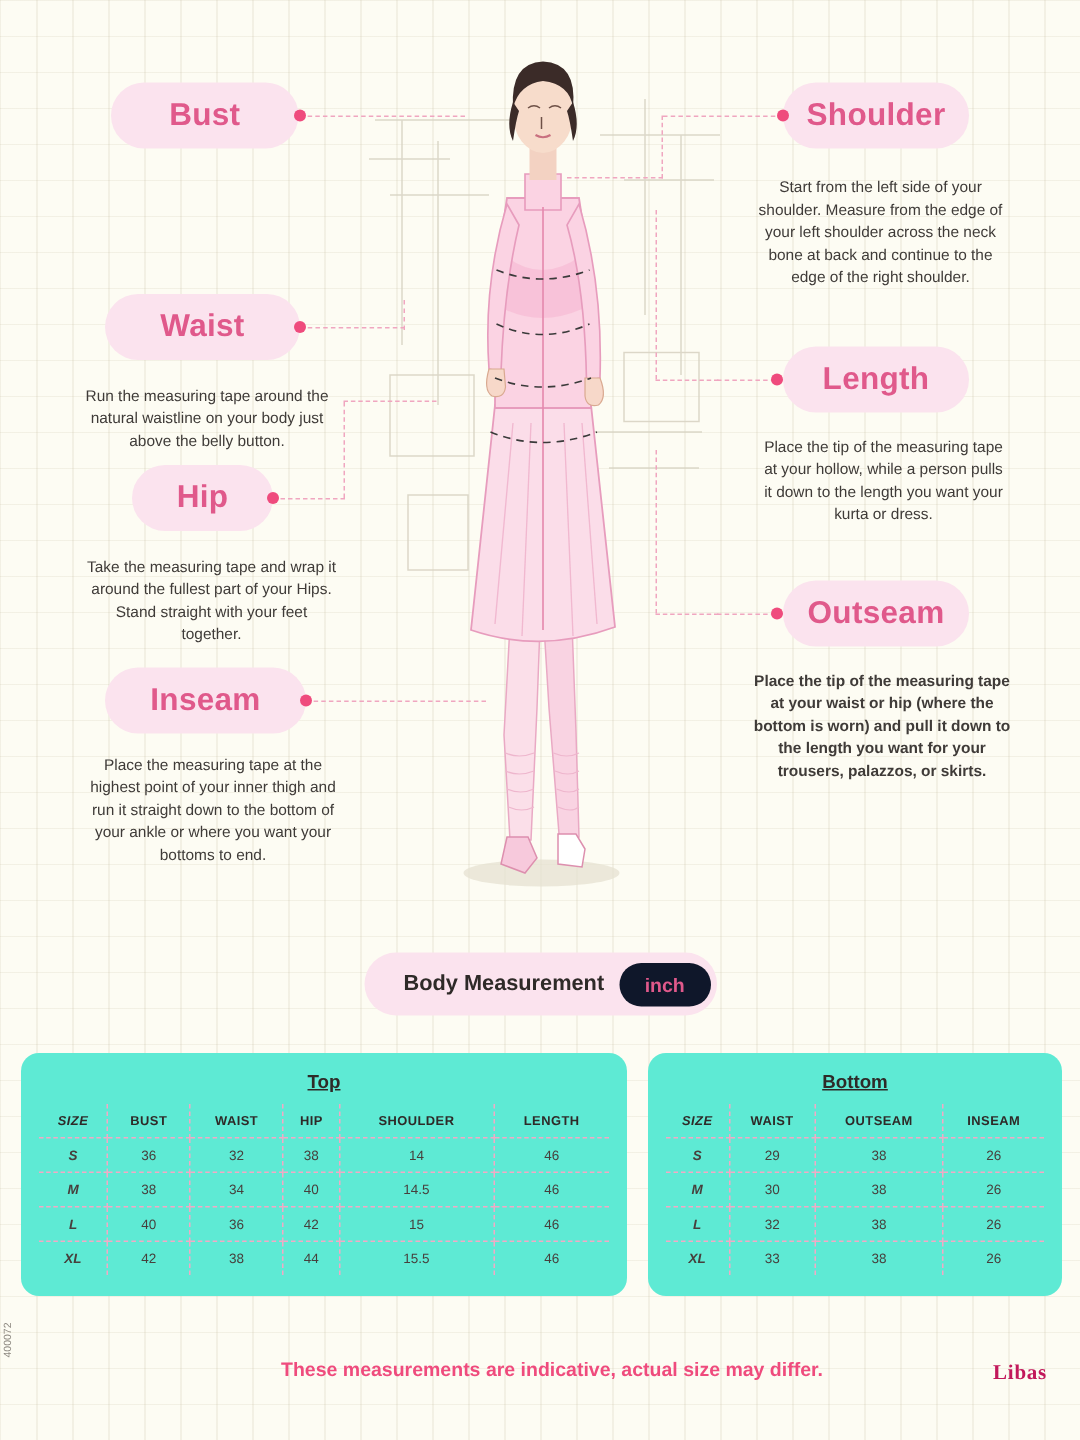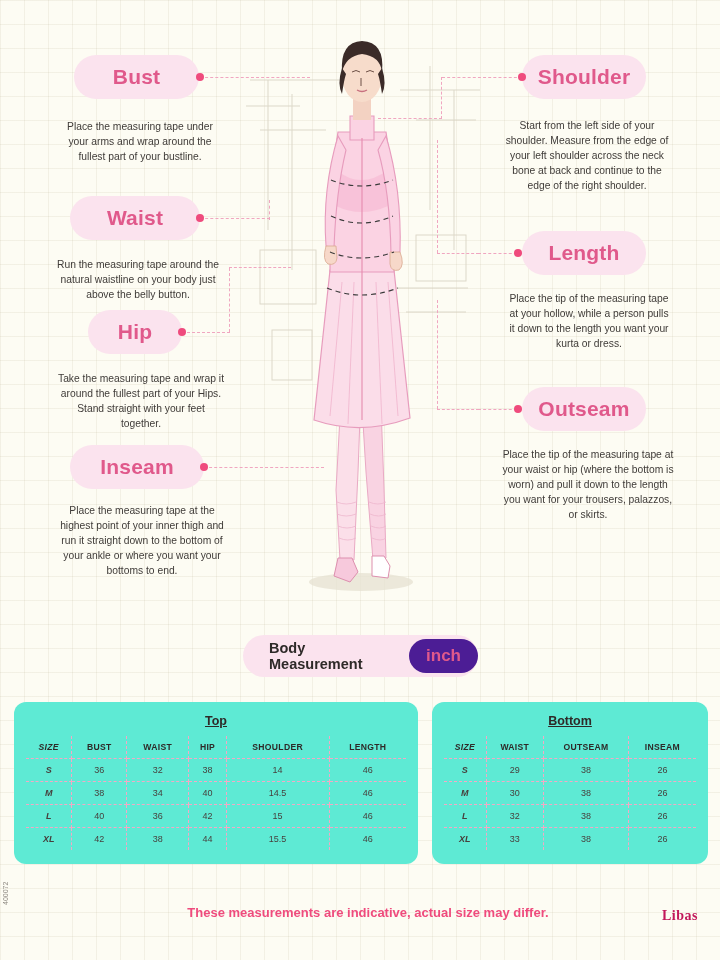--- a/index.html
+++ b/index.html
@@ -66,23 +66,23 @@
     width: 235px; height: 42px;
     background: #fbe3ee;
     border-radius: 30px;
     display: flex; align-items: center; gap: 10px;
     padding-left: 26px;
   }
   .measure-bar .mb-label {
     font-size: 14.5px; font-weight: bold; color: #2e2a28;
   }
   .unit-chip {
-    background: #4c1d95; border-radius: 20px;
+    background: #0f172a; border-radius: 20px;
     padding: 7px 17px;
-    font-size: 17px; font-weight: bold; color: #e0598b;
+    font-size: 13px; font-weight: bold; color: #e0598b;
   }
 
   
   .table-card {
     position: absolute;
     background: #5eead4;
     border-radius: 12px;
     padding: 10px 12px 14px 12px;
   }
   .table-card .tbl-title {
@@ -238,21 +238,20 @@
       <path d="M101 160 Q131 172 163 160"></path>
       <path d="M101 196 Q131 210 163 196"></path>
       <path d="M100 232 Q131 244 164 232"></path>
       <path d="M97 268 Q131 282 168 268"></path>
     </g>
   </svg>
 
   <div class="pill big" style="left:74px; top:55px; width:125px; height:44px;">
     <span>Bust</span>
   </div>
-  <div class="desc" style="left:60px; top:120px; width:160px;">Place the measuring tape under your arms and wrap around the fullest part of your bustline.</div>
   <div class="dash" style="left:200px; top:77px; width:110px; border-top-width:1.5px;"></div>
   <div class="dot" style="left:196px; top:73px;"></div>
 
   <div class="pill big" style="left:70px; top:196px; width:130px; height:44px;">
     <span>Waist</span>
   </div>
   <div class="desc" style="left:52px; top:258px; width:172px;">Run the measuring tape around the natural waistline on your body just above the belly button.</div>
   <div class="dash" style="left:200px; top:218px; width:70px; border-top-width:1.5px;"></div>
   <div class="dash" style="left:269px; top:200px; height:20px; border-left-width:1.5px;"></div>
   <div class="dot" style="left:196px; top:214px;"></div>
@@ -287,21 +286,21 @@
   </div>
   <div class="desc" style="left:506px; top:292px; width:166px;">Place the tip of the measuring tape at your hollow, while a person pulls it down to the length you want your kurta or dress.</div>
   <div class="dash" style="left:478px; top:253px; width:44px; border-top-width:1.5px;"></div>
   <div class="dash" style="left:437px; top:140px; height:113px; border-left-width:1.5px;"></div>
   <div class="dash" style="left:437px; top:253px; width:42px; border-top-width:1.5px;"></div>
   <div class="dot" style="left:514px; top:249px;"></div>
 
   <div class="pill big" style="left:522px; top:387px; width:124px; height:44px;">
     <span>Outseam</span>
   </div>
-  <div class="desc" style="left:502px; top:448px; width:172px;">Place the tip of the measuring tape at your waist or hip (where the bottom is worn) and pull it down to the length you want for your trousers, palazzos, or skirts.</div>
+  <div class="desc" style="left:502px; top:448px; width:172px;font-weight:bold;">Place the tip of the measuring tape at your waist or hip (where the bottom is worn) and pull it down to the length you want for your trousers, palazzos, or skirts.</div>
   <div class="dash" style="left:478px; top:409px; width:44px; border-top-width:1.5px;"></div>
   <div class="dash" style="left:437px; top:300px; height:109px; border-left-width:1.5px;"></div>
   <div class="dash" style="left:437px; top:409px; width:42px; border-top-width:1.5px;"></div>
   <div class="dot" style="left:514px; top:405px;"></div>
 
   <div class="measure-bar">
     <span class="mb-label">Body Measurement</span>
     <span class="unit-chip">inch</span>
   </div>
 

